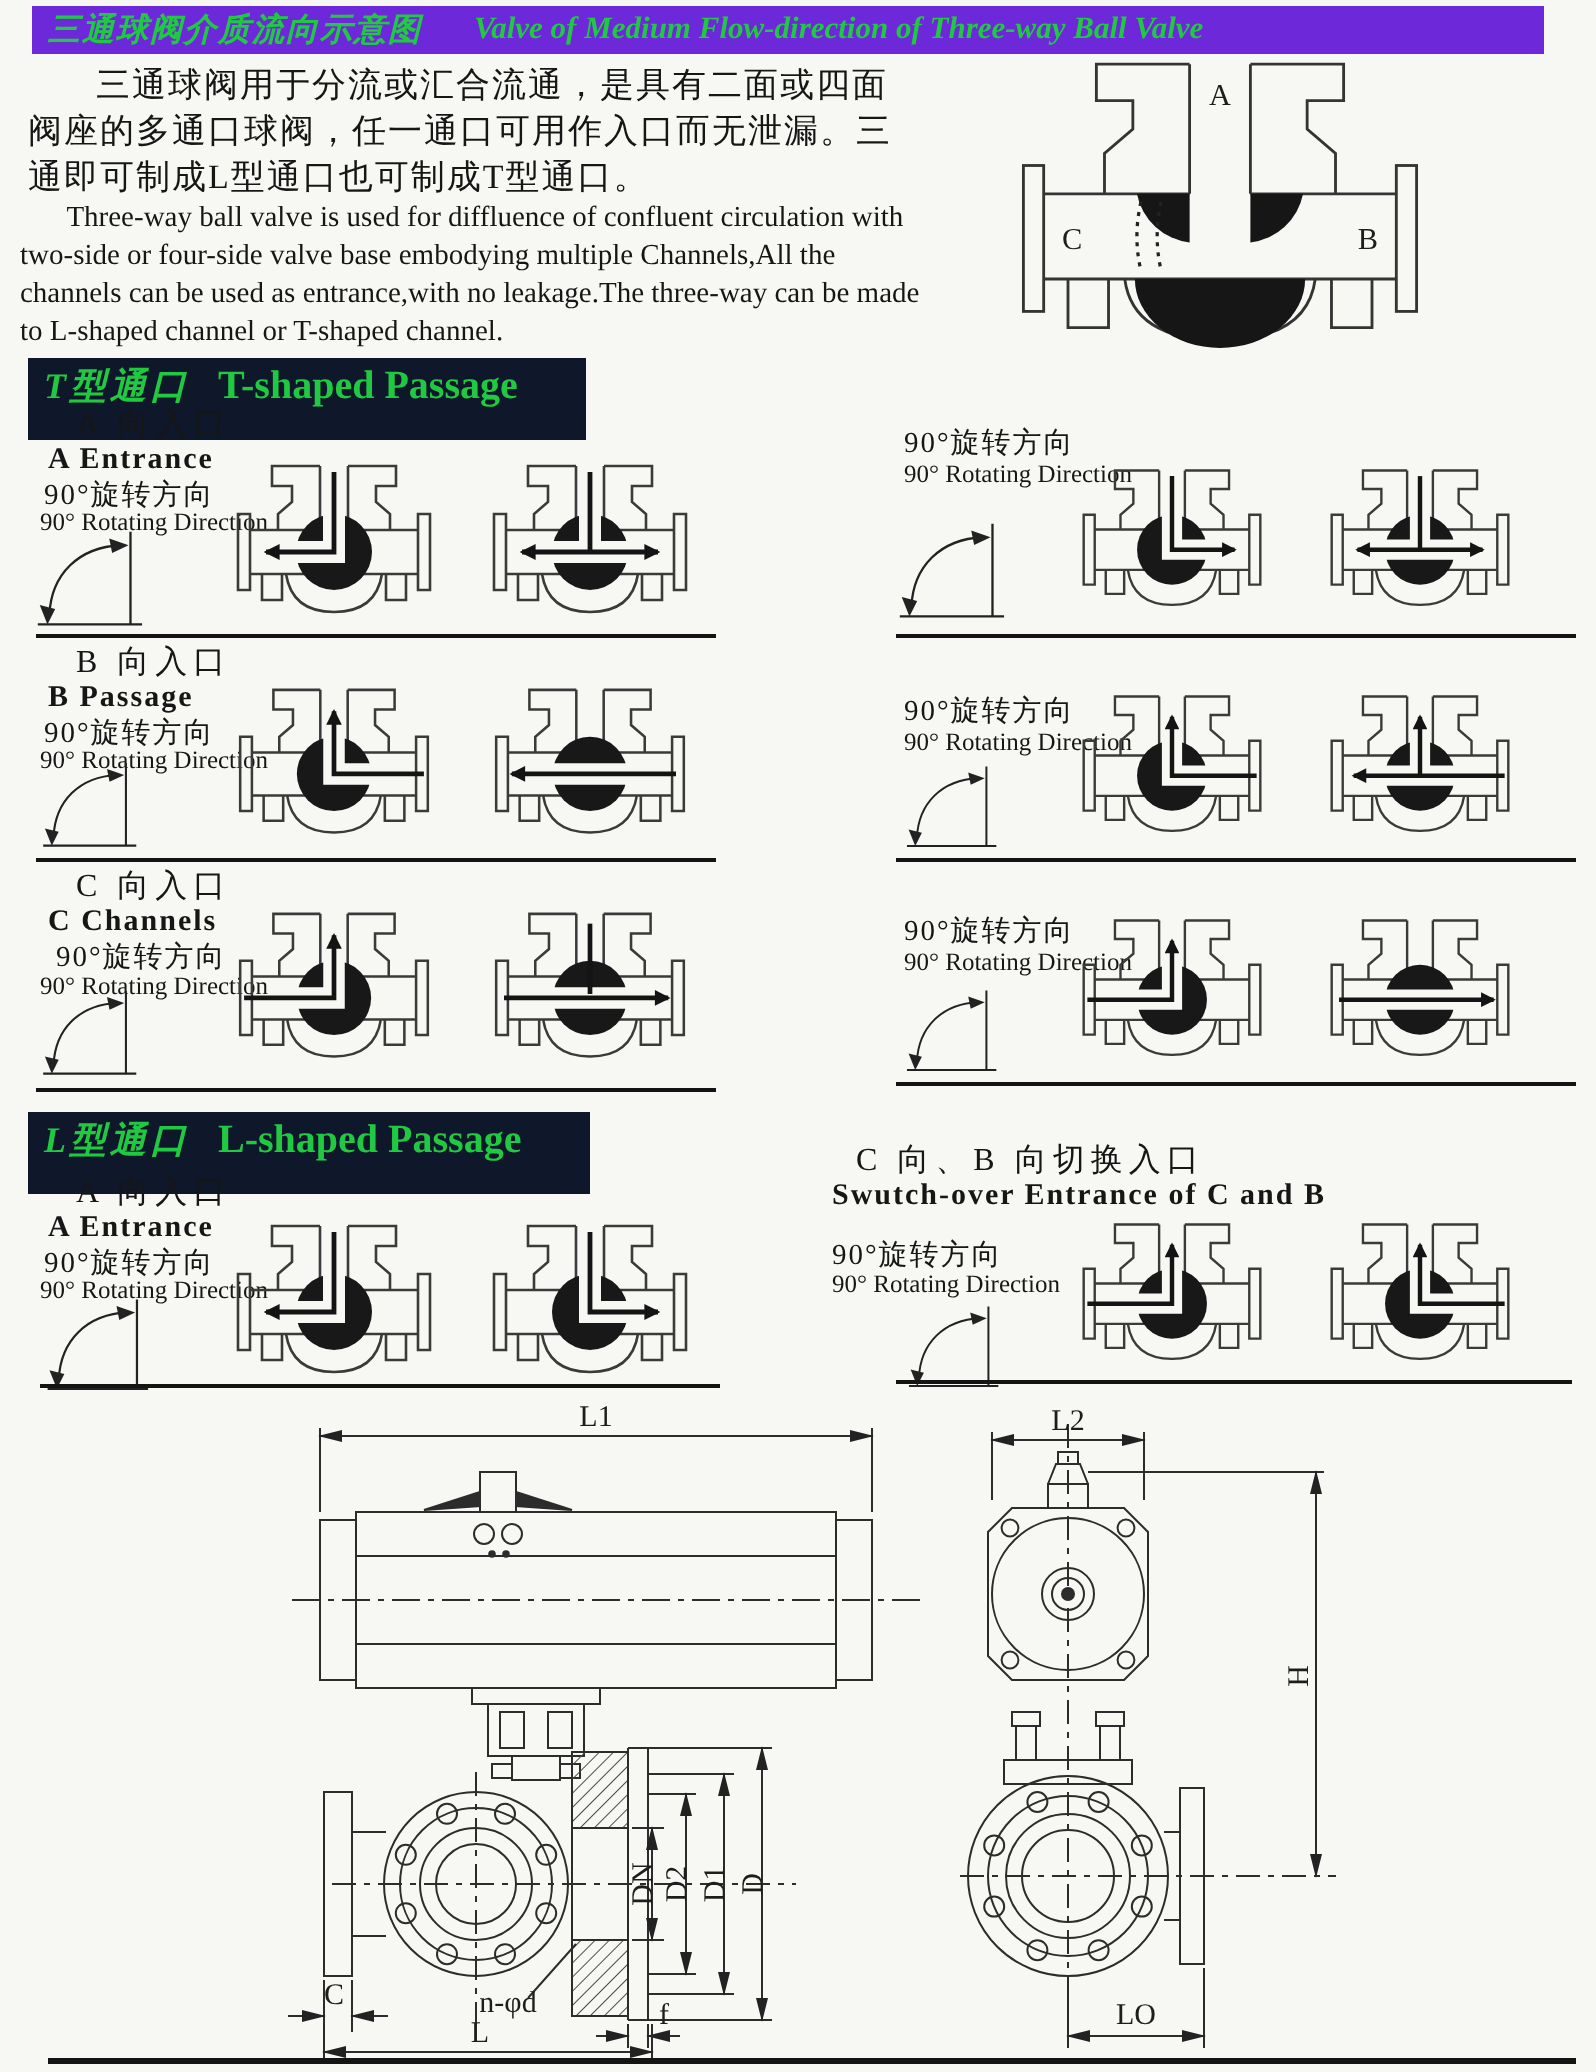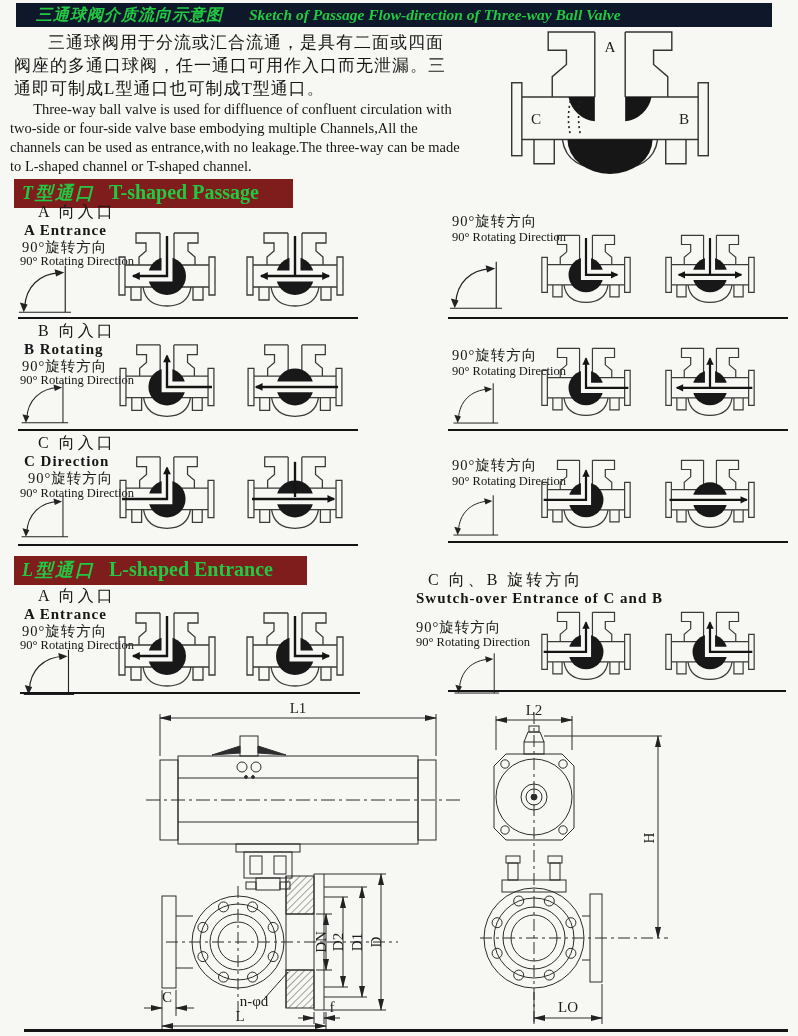--- a/index.html
+++ b/index.html
@@ -1,45 +1,45 @@
 <!DOCTYPE html>
 <html><head>
 <meta charset="utf-8">
 <style>
   html,body{margin:0;padding:0;background:#ddd;}
   .page{position:relative;width:798px;height:1036px;background:#f7f7f3;
         font-family:"Liberation Serif",serif;color:#161616;overflow:hidden;margin:0 auto;}
-  .title-band{position:absolute;left:16px;top:3px;width:756px;height:24px;background:#0f172a;
-              display:flex;align-items:center;gap:26px;padding-left:20px;box-sizing:border-box;}
+  .title-band{position:absolute;left:16px;top:3px;width:756px;height:24px;background:#6d28d9;
+              display:flex;align-items:center;gap:26px;padding-left:8px;box-sizing:border-box;}
   .title-cn{font-size:16px;font-weight:bold;font-style:italic;color:#21c943;letter-spacing:1px;white-space:nowrap;}
   .title-en{font-size:15.5px;font-weight:bold;font-style:italic;color:#21c943;white-space:nowrap;}
   .para-cn{position:absolute;left:14px;top:31px;width:446px;font-size:17px;line-height:23px;
            letter-spacing:1px;text-indent:2em;}
   .para-en{position:absolute;left:10px;top:100px;width:452px;font-size:14.5px;line-height:19px;text-indent:1.6em;}
-  .section-band{position:absolute;background:#7f1d1d;display:flex;align-items:baseline;gap:14px;
-                padding:2px 34px 3px 8px;}
+  .section-band{position:absolute;background:#0f172a;display:flex;align-items:baseline;gap:14px;
+                padding:2px 34px 15px 8px;}
   .band-cn{font-size:18px;font-weight:bold;font-style:italic;color:#21c943;letter-spacing:2px;white-space:nowrap;}
   .band-en{font-size:20px;font-weight:bold;color:#21c943;white-space:nowrap;}
   .lbl{position:absolute;white-space:nowrap;}
   .lbl-lg{font-size:16px;letter-spacing:3px;margin-left:12px;}
   .lbl-md{font-size:15px;letter-spacing:1px;font-weight:bold;}
   .lbl-sm{font-size:14.5px;letter-spacing:1px;}
   .lbl-xs{font-size:12.5px;}
   .sep{position:absolute;height:2px;background:#141414;}
   .valve,.arc,.ovalve,.drawing{position:absolute;}
   svg text{font-family:"Liberation Serif",serif;fill:#1d1d1d;}
 </style>
 </head>
 <body>
 
 <div class="page">
 
   <div class="title-band">
     <span class="title-cn">三通球阀介质流向示意图</span>
-    <span class="title-en">Sketch of Passage Flow-direction of Three-way Ball Valve</span>
+    <span class="title-en">Valve of Medium Flow-direction of Three-way Ball Valve</span>
   </div>
 
   <div class="para-cn">三通球阀用于分流或汇合流通，是具有二面或四面阀座的多通口球阀，任一通口可用作入口而无泄漏。三通即可制成L型通口也可制成T型通口。</div>
   <div class="para-en">Three-way ball valve is used for diffluence of confluent circulation with two-side or four-side valve base embodying multiple Channels,All the channels can be used as entrance,with no leakage.The three-way can be made to L-shaped channel or T-shaped channel.</div>
 
   <div class="ovalve" style="left:502px;top:26px;width:216px;height:152px;">
     <svg viewBox="0 0 210 150" width="100%" height="100%">
       <g fill="none" stroke="#343434" stroke-width="1.4">
         <path d="M90,6 V70 M120,6 V70"></path>
         <path d="M90,6 H44 V24 H62 V38 L48,50 V70"></path>
@@ -128,21 +128,21 @@
         <circle cx="50" cy="46" r="19" fill="#181818"></circle>
         <path d="M50,26 V46 M17,46 H83" fill="none" stroke="#f7f7f3" stroke-width="11"></path>
         <path d="M50,6 V46" fill="none" stroke="#141414" stroke-width="2.4"></path>
         <path d="M50,46 H16" fill="none" stroke="#141414" stroke-width="2.4" marker-end="url(#ah3)"></path>
         <path d="M50,46 H84" fill="none" stroke="#141414" stroke-width="2.4" marker-end="url(#ah3)"></path>
       </svg></div>
   <div class="sep" style="left:18px;top:317px;width:340px;"></div>
   <div class="sep" style="left:448px;top:317px;width:340px;"></div>
 
   <div class="lbl lbl-lg" style="left:26px;top:321px;">B 向入口</div>
-  <div class="lbl lbl-md" style="left:24px;top:341px;">B Rotating</div>
+  <div class="lbl lbl-md" style="left:24px;top:341px;">B Passage</div>
   <div class="lbl lbl-sm" style="left:22px;top:357px;">90°旋转方向</div>
   <div class="lbl lbl-xs" style="left:20px;top:373px;">90° Rotating Direction</div>
   <div class="arc" style="left:14px;top:378px;width:60px;height:50px;"><svg viewBox="0 0 60 58" width="100%" height="100%">
         <path d="M52,4 V52 M4,52 H58" stroke="#222" stroke-width="1.2" fill="none"></path>
         <path d="M10,47 C11,26 25,12 47,11" stroke="#222" stroke-width="1.2" fill="none"></path>
         <path d="M51,11 L41,7.5 L42.5,15 Z" fill="#222"></path>
         <path d="M9,52 L5,42 L13,44 Z" fill="#222"></path>
       </svg></div>
   <div class="valve" style="left:116px;top:342px;width:102px;height:86px;"><svg viewBox="0 0 100 88" width="100%" height="100%">
         <defs>
@@ -194,21 +194,21 @@
         <path d="M43,3 V35 M57,3 V35 M43,3 H19 V13 H29 V21 L22,27 V35 M57,3 H81 V13 H71 V21 L78,27 V35 M8,35 H43 M57,35 H92 M8,57 H92 M26,57 Q29,76 50,76 Q71,76 74,57 M14,57 V70 H24 V57 M76,57 V70 H86 V57 M2,27 H8 V65 H2 Z M92,27 H98 V65 H92 Z" fill="none" stroke="#3a3a3a" stroke-width="1.3"></path>
         <circle cx="50" cy="46" r="19" fill="#181818"></circle>
         <path d="M83,46 H50 V26 M50,46 H17" fill="none" stroke="#f7f7f3" stroke-width="11"></path>
         <path d="M96,46 H50 V14" fill="none" stroke="#141414" stroke-width="2.4" marker-end="url(#ah7)"></path>
         <path d="M50,46 H14" fill="none" stroke="#141414" stroke-width="2.4" marker-end="url(#ah7)"></path>
       </svg></div>
   <div class="sep" style="left:18px;top:429px;width:340px;"></div>
   <div class="sep" style="left:448px;top:429px;width:340px;"></div>
 
   <div class="lbl lbl-lg" style="left:26px;top:433px;">C 向入口</div>
-  <div class="lbl lbl-md" style="left:24px;top:453px;">C Direction</div>
+  <div class="lbl lbl-md" style="left:24px;top:453px;">C Channels</div>
   <div class="lbl lbl-sm" style="left:28px;top:469px;">90°旋转方向</div>
   <div class="lbl lbl-xs" style="left:20px;top:486px;">90° Rotating Direction</div>
   <div class="arc" style="left:14px;top:492px;width:60px;height:50px;"><svg viewBox="0 0 60 58" width="100%" height="100%">
         <path d="M52,4 V52 M4,52 H58" stroke="#222" stroke-width="1.2" fill="none"></path>
         <path d="M10,47 C11,26 25,12 47,11" stroke="#222" stroke-width="1.2" fill="none"></path>
         <path d="M51,11 L41,7.5 L42.5,15 Z" fill="#222"></path>
         <path d="M9,52 L5,42 L13,44 Z" fill="#222"></path>
       </svg></div>
   <div class="valve" style="left:116px;top:454px;width:102px;height:86px;"><svg viewBox="0 0 100 88" width="100%" height="100%">
         <defs>
@@ -261,21 +261,21 @@
         <path d="M43,3 V35 M57,3 V35 M43,3 H19 V13 H29 V21 L22,27 V35 M57,3 H81 V13 H71 V21 L78,27 V35 M8,35 H43 M57,35 H92 M8,57 H92 M26,57 Q29,76 50,76 Q71,76 74,57 M14,57 V70 H24 V57 M76,57 V70 H86 V57 M2,27 H8 V65 H2 Z M92,27 H98 V65 H92 Z" fill="none" stroke="#3a3a3a" stroke-width="1.3"></path>
         <circle cx="50" cy="46" r="19" fill="#181818"></circle>
         <path d="M17,46 H83" fill="none" stroke="#f7f7f3" stroke-width="11"></path>
         <path d="M6,46 H90" fill="none" stroke="#141414" stroke-width="2.4" marker-end="url(#ah11)"></path>
       </svg></div>
   <div class="sep" style="left:18px;top:544px;width:340px;"></div>
   <div class="sep" style="left:448px;top:541px;width:340px;"></div>
 
   <div class="section-band" style="left:14px;top:556px;">
     <span class="band-cn">L型通口</span>
-    <span class="band-en">L-shaped Entrance</span>
+    <span class="band-en">L-shaped Passage</span>
   </div>
 
   <div class="lbl lbl-lg" style="left:26px;top:586px;">A 向入口</div>
   <div class="lbl lbl-md" style="left:24px;top:606px;">A Entrance</div>
   <div class="lbl lbl-sm" style="left:22px;top:622px;">90°旋转方向</div>
   <div class="lbl lbl-xs" style="left:20px;top:638px;">90° Rotating Direction</div>
   <div class="arc" style="left:18px;top:646px;width:60px;height:54px;"><svg viewBox="0 0 60 58" width="100%" height="100%">
         <path d="M52,4 V52 M4,52 H58" stroke="#222" stroke-width="1.2" fill="none"></path>
         <path d="M10,47 C11,26 25,12 47,11" stroke="#222" stroke-width="1.2" fill="none"></path>
         <path d="M51,11 L41,7.5 L42.5,15 Z" fill="#222"></path>
@@ -297,21 +297,21 @@
           <marker id="ah13" viewBox="0 0 10 10" refX="8.5" refY="5" markerWidth="9" markerHeight="8" markerUnits="userSpaceOnUse" orient="auto">
             <path d="M0,0 L10,5 L0,10 Z" fill="#141414"></path>
           </marker>
         </defs>
         <path d="M43,3 V35 M57,3 V35 M43,3 H19 V13 H29 V21 L22,27 V35 M57,3 H81 V13 H71 V21 L78,27 V35 M8,35 H43 M57,35 H92 M8,57 H92 M26,57 Q29,76 50,76 Q71,76 74,57 M14,57 V70 H24 V57 M76,57 V70 H86 V57 M2,27 H8 V65 H2 Z M92,27 H98 V65 H92 Z" fill="none" stroke="#3a3a3a" stroke-width="1.3"></path>
         <circle cx="50" cy="46" r="19" fill="#181818"></circle>
         <path d="M50,26 V46 H82" fill="none" stroke="#f7f7f3" stroke-width="11"></path>
         <path d="M50,6 V46 H84" fill="none" stroke="#141414" stroke-width="2.4" marker-end="url(#ah13)"></path>
       </svg></div>
 
-  <div class="lbl lbl-lg" style="left:416px;top:570px;">C 向、B 旋转方向</div>
+  <div class="lbl lbl-lg" style="left:416px;top:570px;">C 向、B 向切换入口</div>
   <div class="lbl lbl-md" style="left:416px;top:590px;">Swutch-over Entrance of C and B</div>
   <div class="lbl lbl-sm" style="left:416px;top:618px;">90°旋转方向</div>
   <div class="lbl lbl-xs" style="left:416px;top:635px;">90° Rotating Direction</div>
   <div class="arc" style="left:448px;top:650px;width:56px;height:48px;"><svg viewBox="0 0 60 58" width="100%" height="100%">
         <path d="M52,4 V52 M4,52 H58" stroke="#222" stroke-width="1.2" fill="none"></path>
         <path d="M10,47 C11,26 25,12 47,11" stroke="#222" stroke-width="1.2" fill="none"></path>
         <path d="M51,11 L41,7.5 L42.5,15 Z" fill="#222"></path>
         <path d="M9,52 L5,42 L13,44 Z" fill="#222"></path>
       </svg></div>
   <div class="valve" style="left:540px;top:608px;width:92px;height:84px;"><svg viewBox="0 0 100 88" width="100%" height="100%">

